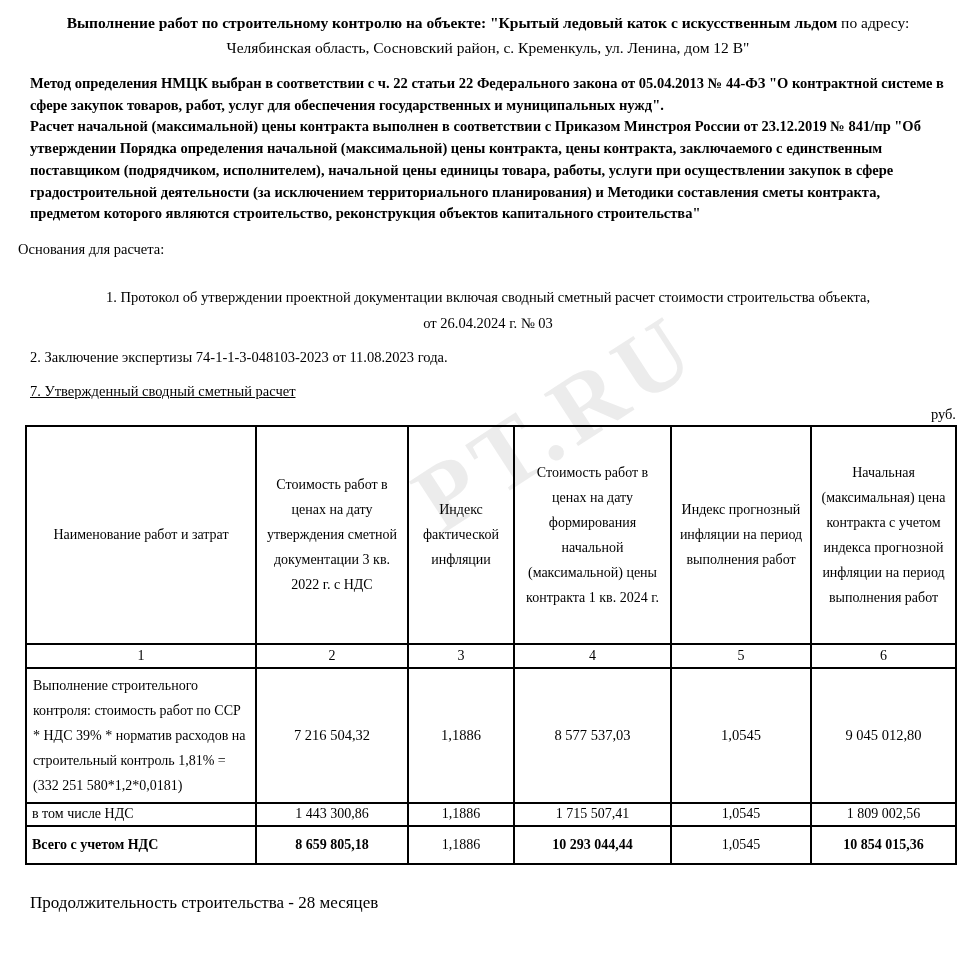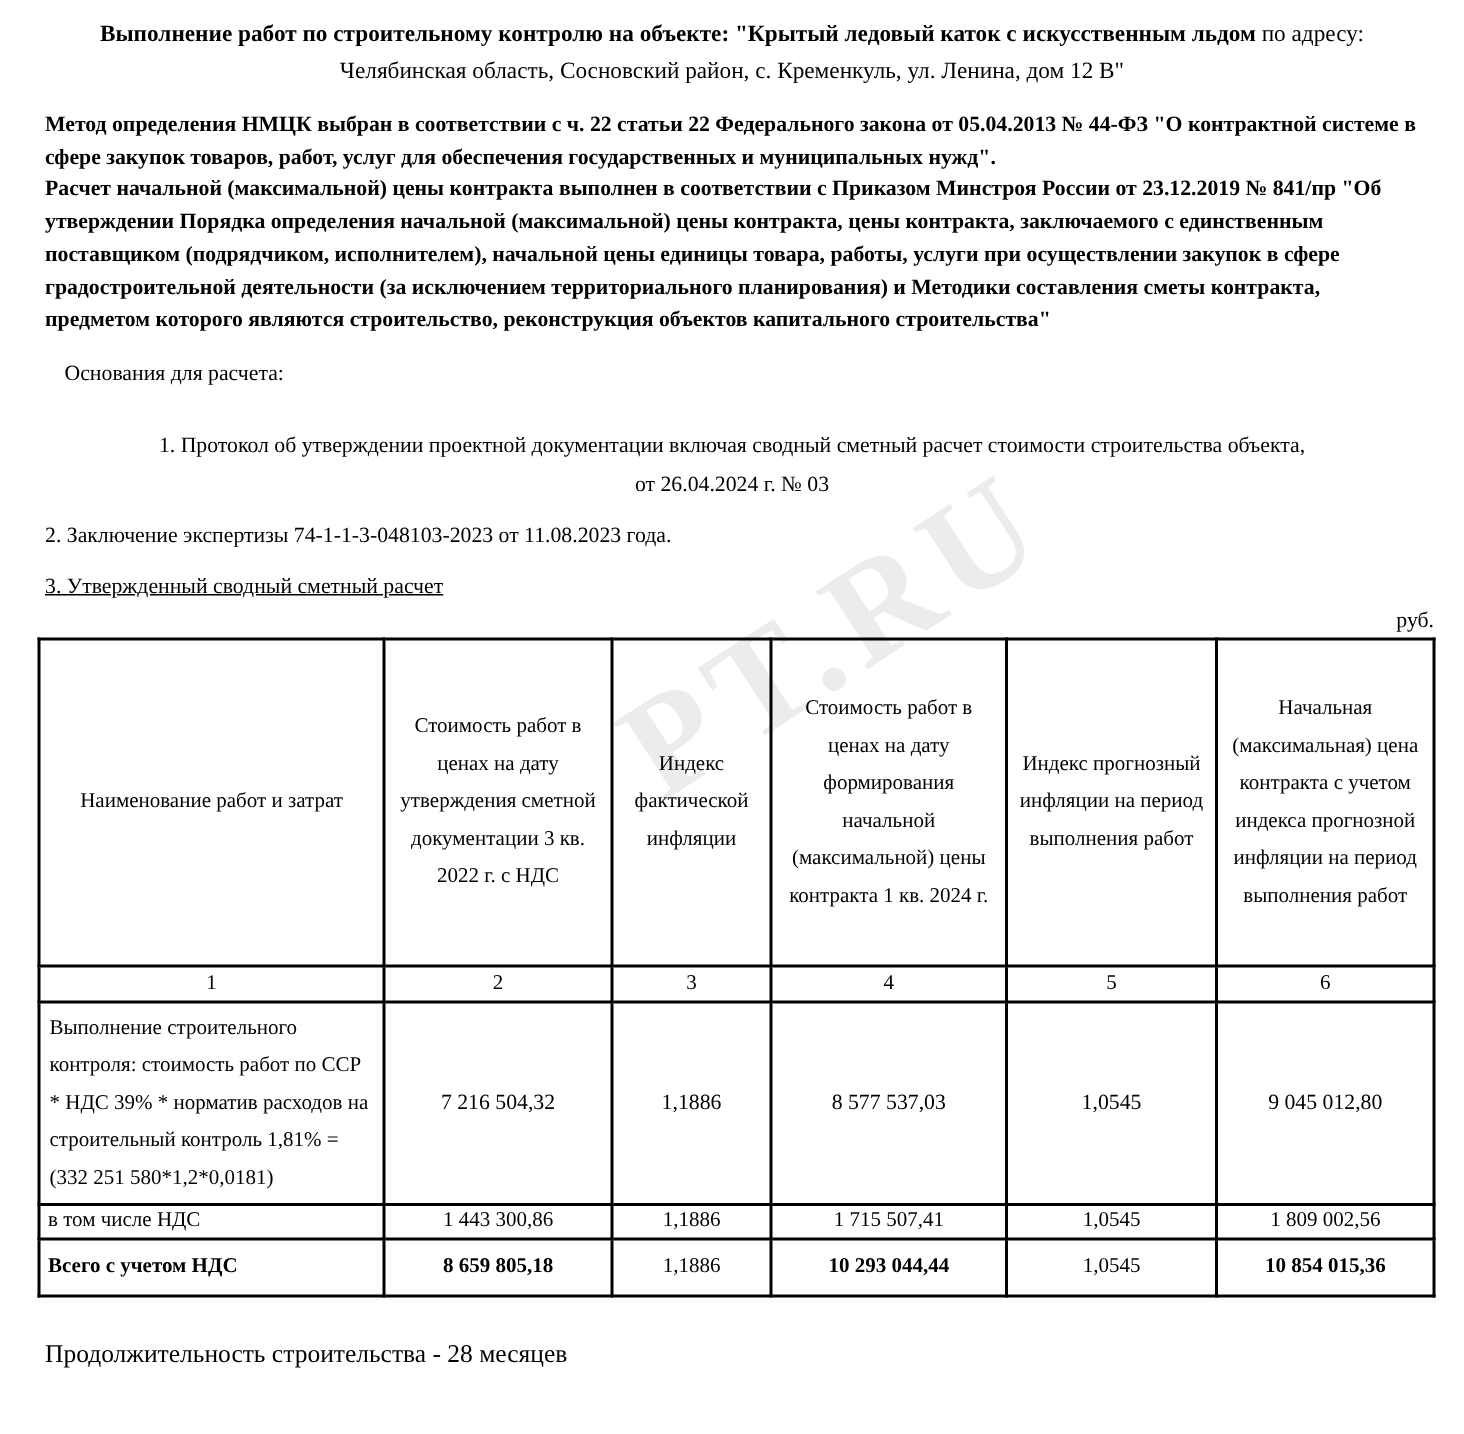--- a/index.html
+++ b/index.html
@@ -24,21 +24,21 @@
   }
   .subtitle{
     margin:6px 0 0 0;text-align:center;font-weight:bold;font-size:15px;line-height:20px;
   }
   .subject{
     margin:10px 40px 0 40px;text-align:center;font-size:15.5px;line-height:25px;
   }
   .subject .b{font-weight:bold;}
   .paras{margin:13px 28px 0 30px;font-size:14.5px;line-height:21.7px;text-align:left;}
   .paras p{margin:0;font-weight:bold;}
-  .bases-title{margin:14px 30px 0 43px;font-size:14.5px;line-height:21px;}
+  .bases-title{margin:14px 30px 0 18px;font-size:14.5px;line-height:21px;}
   .base{margin:12px 30px 0 30px;font-size:14.5px;line-height:26px;}
   .base.pre{white-space:pre-line;margin-top:24px;text-align:center;}
   .base.u{text-decoration:underline;margin-top:8px;}
   .base.m2{margin-top:8px;}
   .rub{
     margin:1px 20px 0 0;text-align:right;font-size:14.5px;line-height:18px;
   }
   table.cost{
     border-collapse:collapse;table-layout:fixed;
     margin:2px 0 0 25px;width:930px;
@@ -81,21 +81,21 @@
     <div class="paras">
       <p>Метод определения НМЦК выбран в соответствии с ч. 22 статьи 22 Федерального закона от 05.04.2013 № 44-ФЗ "О контрактной системе в сфере закупок товаров, работ, услуг для обеспечения государственных и муниципальных нужд".</p>
       <p>Расчет начальной (максимальной) цены контракта выполнен в соответствии с Приказом Минстроя России от 23.12.2019 № 841/пр "Об утверждении Порядка определения начальной (максимальной) цены контракта, цены контракта, заключаемого с единственным поставщиком (подрядчиком, исполнителем), начальной цены единицы товара, работы, услуги при осуществлении закупок в сфере градостроительной деятельности (за исключением территориального планирования) и Методики составления сметы контракта, предметом которого являются строительство, реконструкция объектов капитального строительства"</p>
     </div>
 
     <div class="bases-title">Основания для расчета:</div>
 
     <div class="base pre">1. Протокол об утверждении проектной документации включая сводный сметный расчет стоимости строительства объекта,
 от 26.04.2024 г. № 03</div>
     <div class="base m2">2. Заключение  экспертизы 74-1-1-3-048103-2023 от 11.08.2023 года.</div>
-    <div class="base u">3.  Утвержденный сводный  сметный  расчет</div>
+    <div class="base u">7.  Утвержденный сводный  сметный  расчет</div>
 
     <div class="rub">руб.</div>
 
     <table class="cost">
       <colgroup>
         <col style="width:230px">
           <col style="width:152px">
           <col style="width:106px">
         <col style="width:157px">
           <col style="width:140px">

